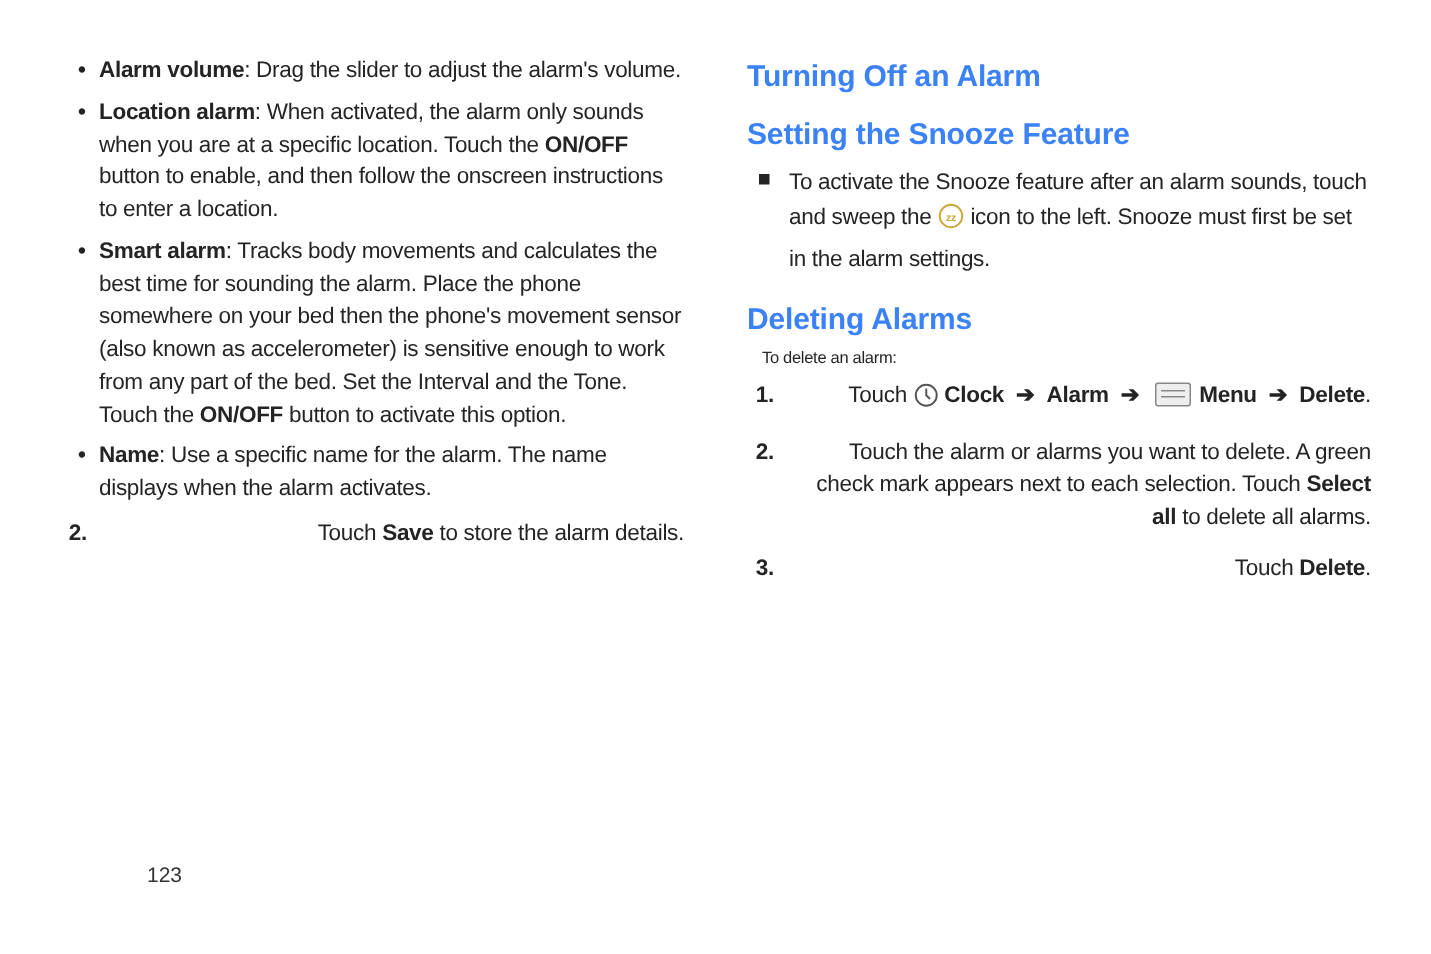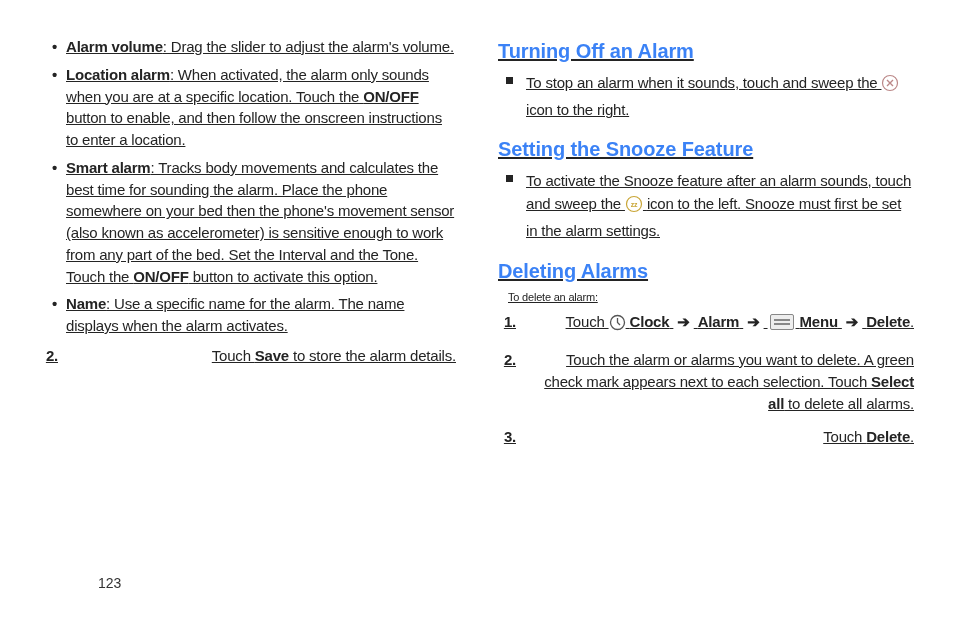--- a/index.html
+++ b/index.html
@@ -1,18 +1,18 @@
 <!DOCTYPE html>
 <html><head>
   <meta charset="utf-8">
   <style>
     * { margin:0; padding:0; box-sizing:border-box; }
     body { width:954px; height:636px; background:#fff; font-family:Arial,Helvetica,sans-serif; color:#242424; }
     .page { display:flex; padding:36px 40px 0 40px; gap:42px; }
-    .col { flex:1; min-width:0;text-decoration:underline; }
+    .col { flex:1; min-width:0; }
     .bullet-list { list-style:none; padding-left:26px; }
     .bullet-list li { position:relative; font-size:15px; line-height:1.45; margin-bottom:6px; letter-spacing:-0.2px; }
     .bullet-list li::before { content:"•"; position:absolute; left:-14px; top:0; font-weight:bold; }
     .b { font-weight:bold; }
     .step { display:flex; font-size:15px; line-height:1.45; margin-top:8px; letter-spacing:-0.2px; }
     .step .num { font-weight:bold; width:28px; flex:none; text-align:right; padding-right:10px; }
     .step .body { flex:1;text-align:right; }
     .h3 { color:#3b82f6; font-weight:bold; font-size:20px; margin-bottom:8px; margin-top:4px; letter-spacing:-0.1px; }
     .sqlist { padding-left:28px; }
     .sqitem { position:relative; font-size:15px; line-height:1.55; letter-spacing:-0.2px; }
@@ -48,32 +48,20 @@
     <div class="step">
       <div class="num">2.</div>
       <div class="body">
         <span>Touch </span><span class="b">Save</span><span> to store the alarm details.</span>
       </div>
     </div>
   </div>
 
   <div class="col">
     <div class="h3">Turning Off an Alarm</div>
-    <div class="sqlist">
-      <div class="sqitem">
-        <span>To stop an alarm when it sounds, touch and sweep the </span>
-        <span class="icon">
-          <svg width="18" height="18">
-              <circle cx="9" cy="9" r="7.5" fill="none" stroke="#b88" stroke-width="1.2"></circle>
-              <path d="M6 6 L12 12 M12 6 L6 12" stroke="#b88" stroke-width="1.4" fill="none"></path>
-            </svg>
-        </span>
-        <span> icon to the right.</span>
-      </div>
-    </div>
 
     <div class="h3" style="margin-top:16px">Setting the Snooze Feature</div>
     <div class="sqlist">
       <div class="sqitem">
         <span>To activate the Snooze feature after an alarm sounds, touch and sweep the </span>
         <span class="icon">
           <svg width="18" height="18">
               <circle cx="9" cy="9" r="7.5" fill="none" stroke="#c9a637" stroke-width="1.2"></circle>
               <text x="9" y="12" text-anchor="middle" font-size="7" fill="#c9a637" font-family="Arial" font-weight="bold">zz</text>
             </svg>

